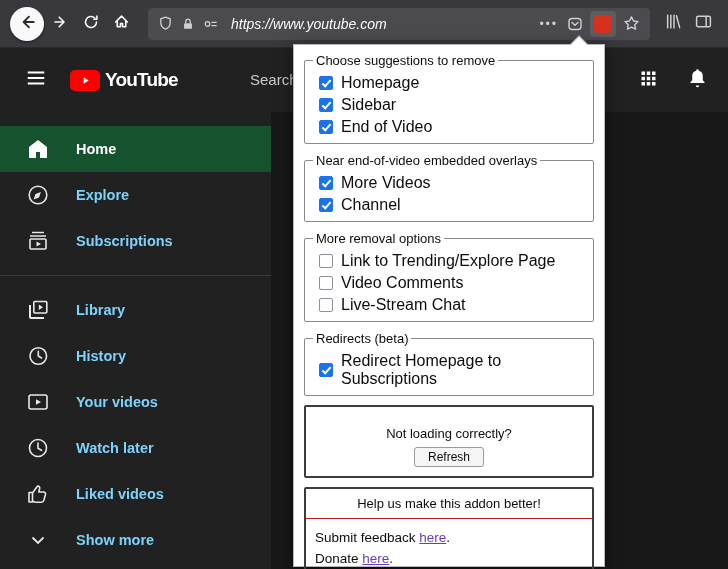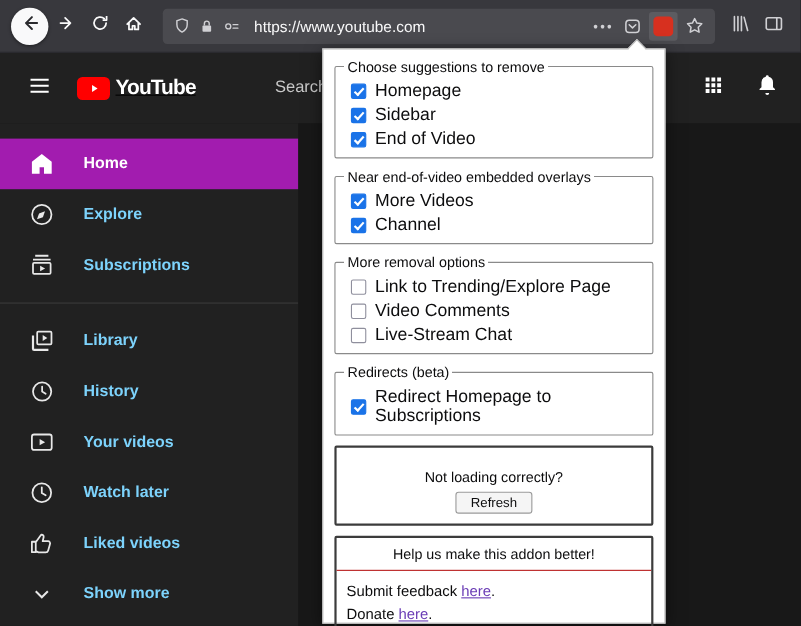--- a/index.html
+++ b/index.html
@@ -8,21 +8,21 @@
     position: relative;
     overflow: hidden;
     background: #181818;
     font-family: "Liberation Sans", "DejaVu Sans", sans-serif;
   }
 
   
   .toolbar {
     position: absolute; top: 0; left: 0; right: 0; height: 48px;
     background: #38383d; border-bottom: 1px solid #2a2a2e;
-    display: flex; align-items: center; padding: 0 10px; z-index: 20;
+    display: flex; align-items: center; padding: 0 10px; z-index: 20; font-style: italic;
   }
   .tb-btn {
     width: 30px; height: 30px; flex: none; border-radius: 3px;
     display: flex; align-items: center; justify-content: center;
   }
   .back-circle {
     width: 34px; height: 34px; border-radius: 50%; background: #f9f9fa;
     display: flex; align-items: center; justify-content: center;
     box-shadow: 0 1px 3px rgba(0,0,0,.45); flex: none; margin-right: 2px;
   }
@@ -38,38 +38,38 @@
   .ellipsis { color: #d0d0d4; font-size: 12px; letter-spacing: 2px; padding: 0 5px; flex: none; }
   .ext-hl { background: #5c5c61; border-radius: 3px; padding: 4px; display: flex; flex: none; margin: 0 3px; }
   .ext-sq { width: 18px; height: 18px; border-radius: 4px; background: #d7301f; }
 
   
   .yt-header {
     position: absolute; top: 48px; left: 0; right: 0; height: 64px;
     background: #212121; display: flex; align-items: center; z-index: 5;
   }
   .menu-btn { margin: 0 23px 0 25px; display: flex; }
-  .yt-logo { display: flex; align-items: center; gap: 5px; text-decoration: underline; }
+  .yt-logo { display: flex; align-items: center; gap: 5px; }
   .logo-badge {
     width: 30px; height: 21px; background: #f00; border-radius: 5px;
     display: flex; align-items: center; justify-content: center;
   }
   .logo-text { color: #fff; font-size: 19px; font-weight: 700; letter-spacing: -0.8px; }
   .search-ghost { position: absolute; left: 250px; top: 23px; color: #c9c9c9; font-size: 15px; }
   .header-right { position: absolute; right: 20px; top: 0; height: 64px; display: flex; align-items: center; gap: 28px; }
 
   .yt-sidebar {
     position: absolute; top: 112px; left: 0; width: 271px; bottom: 0;
     background: #212121; padding-top: 14px; z-index: 5;
   }
   .side-item {
     height: 46px; display: flex; align-items: center;
     padding-left: 26px; gap: 26px; color: #7dd3fc; font-size: 14.5px; font-weight: bold;
   }
-  .side-item.active { background: #a21caf; color: #fff; font-weight: 700; }
+  .side-item.active { background: #14532d; color: #fff; font-weight: 700; }
   .side-icon { width: 24px; height: 24px; flex: none; }
   .side-divider { height: 1px; background: #3a3a3a; margin: 11px 0; }
 
   
   .popup {
     position: absolute; left: 293px; top: 44px; width: 312px; height: 523px;
     background: #fff; border: 1px solid #b8b8b8; color: #0c0c0d;
     box-shadow: 0 3px 14px rgba(0,0,0,.5); z-index: 50; padding: 8px 10px;
   }
   .popup-arrow {

